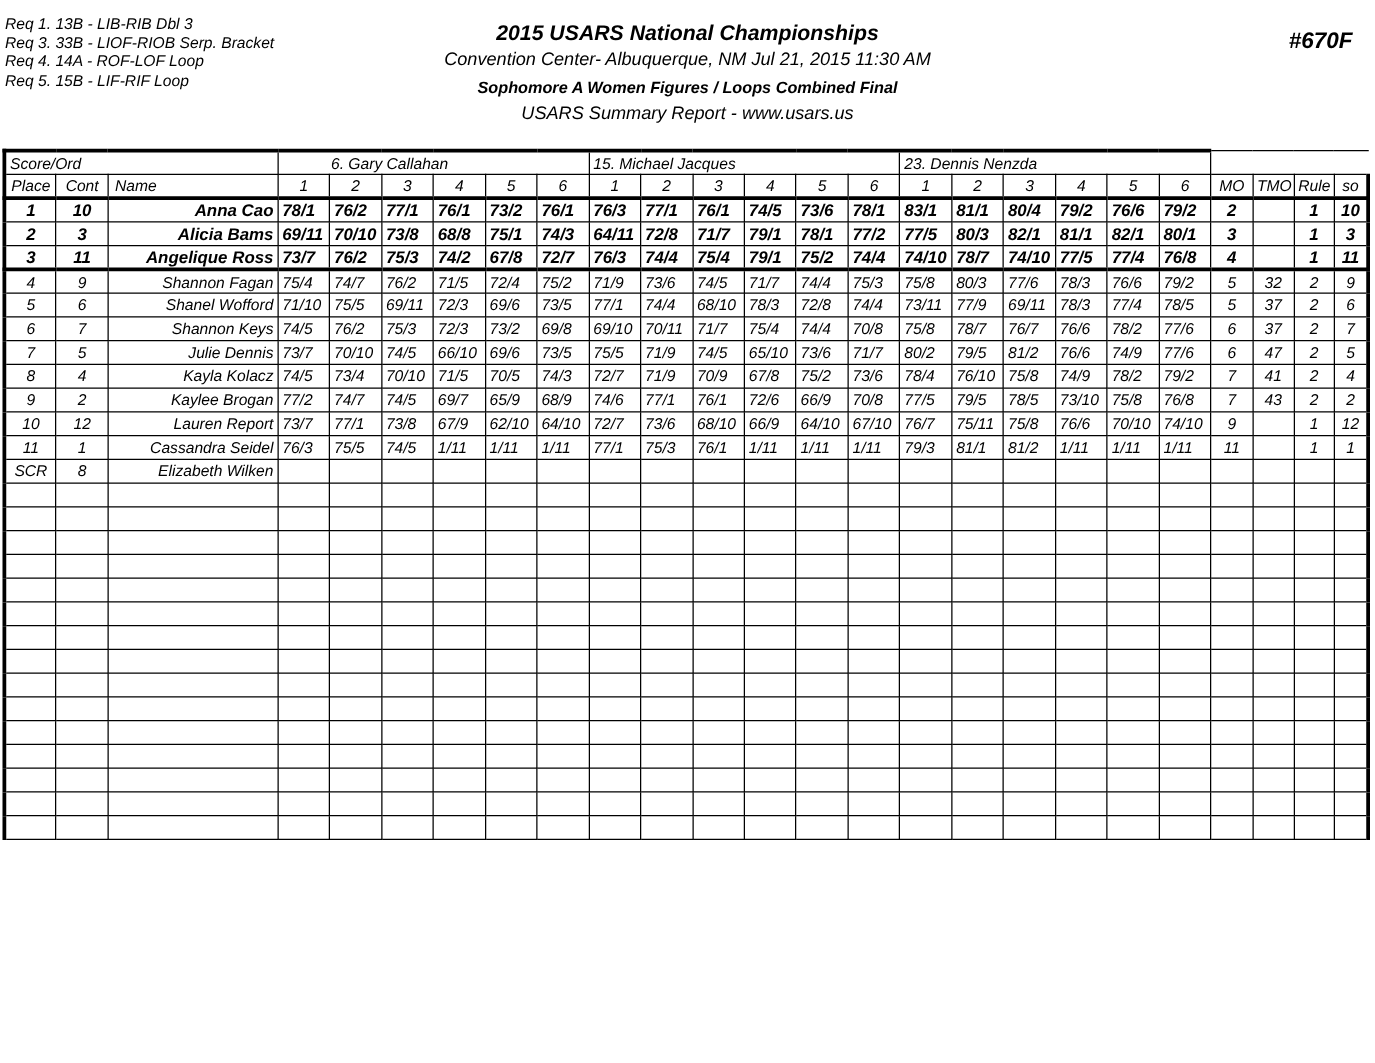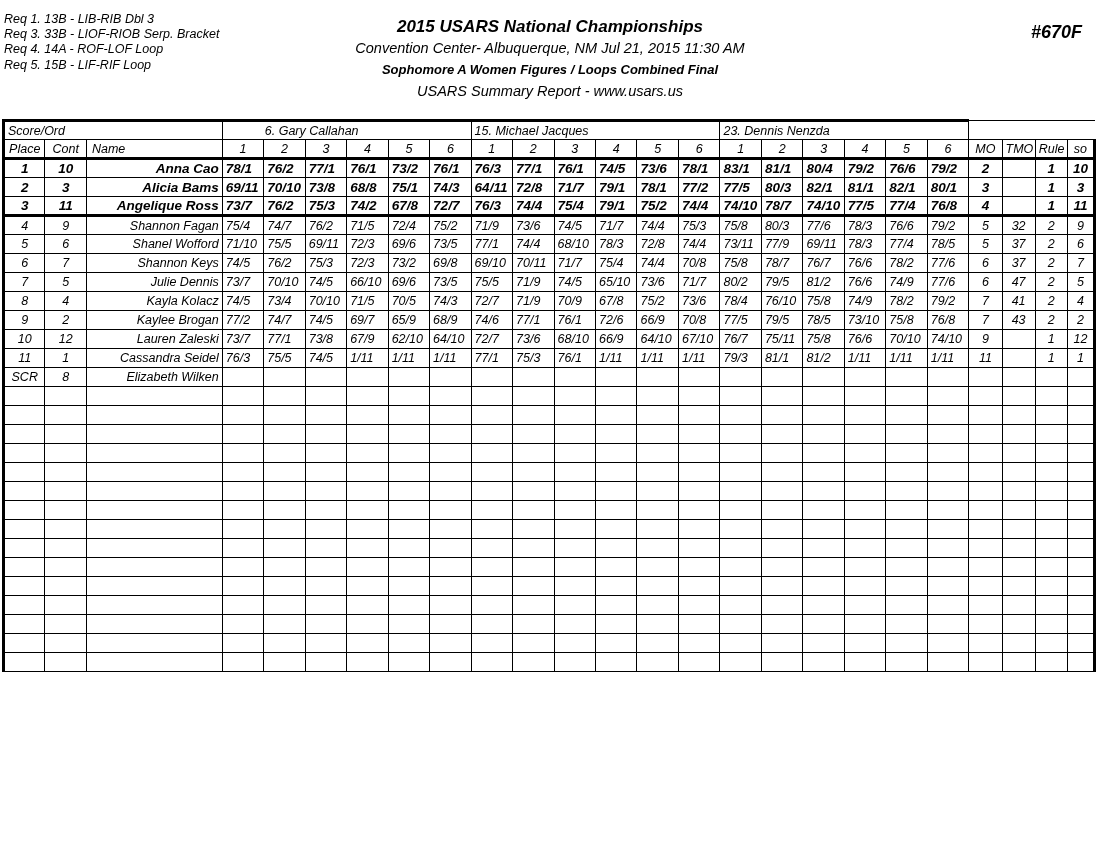--- a/index.html
+++ b/index.html
@@ -389,21 +389,21 @@
             <td class="sc">75/8</td>
             <td class="sc">76/8</td>
             <td class="c thick-l">7</td>
             <td class="c">43</td>
             <td class="c">2</td>
             <td class="c" style="border-right: 3px solid rgb(0, 0, 0);">2</td>
           </tr>
           <tr>
             <td class="c" style="border-left: 3px solid rgb(0, 0, 0);">10</td>
             <td class="c">12</td>
-            <td class="l">Lauren Zaleski</td>
+            <td class="l">Lauren Report</td>
             <td class="sc thick-l">73/7</td>
             <td class="sc">77/1</td>
             <td class="sc">73/8</td>
             <td class="sc">67/9</td>
             <td class="sc">62/10</td>
             <td class="sc">64/10</td>
             <td class="sc thick-l">72/7</td>
             <td class="sc">73/6</td>
             <td class="sc">68/10</td>
             <td class="sc">66/9</td>

